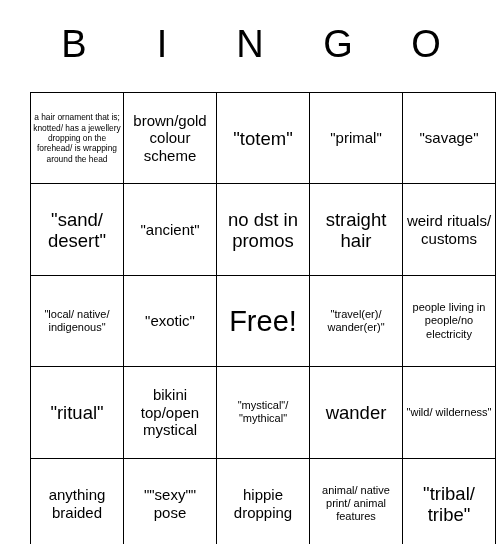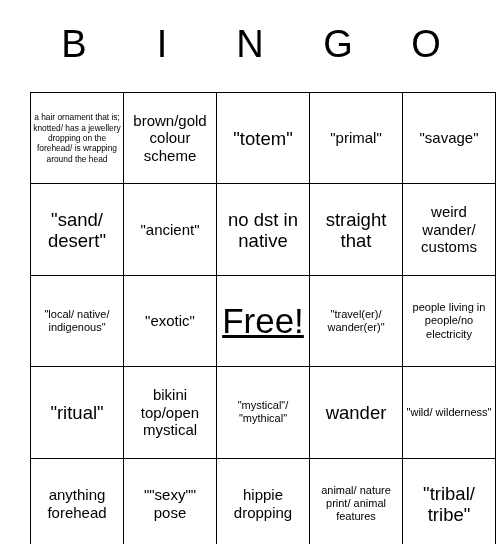--- a/index.html
+++ b/index.html
@@ -59,21 +59,21 @@
   .cell-inner {
     display: block;
     width: 100%;
     line-height: 1.12;
   }
   
   .fs-xs { font-size: 8.4px; line-height: 1.24; }
   .fs-s  { font-size: 11px;  line-height: 1.2; }
   .fs-m  { font-size: 15px;  line-height: 1.17; }
   .fs-l  { font-size: 18.5px; line-height: 1.14; }
-  .fs-free { font-size: 35px; line-height: 1.05; text-decoration: underline; }
+  .fs-free { font-size: 29px; line-height: 1.05; }
 </style>
 </head>
 <body>
 
 <div class="card">
 
   <div class="header-row">
     <div class="header-cell">B</div>
     <div class="header-cell">I</div>
     <div class="header-cell">N</div>
@@ -101,27 +101,27 @@
           </td>
       </tr>
       <tr>
         <td>
             <span class="cell-inner fs-l">"sand/ desert"</span>
           </td>
         <td>
             <span class="cell-inner fs-m">"ancient"</span>
           </td>
         <td>
-            <span class="cell-inner fs-l">no dst in native</span>
+            <span class="cell-inner fs-l">no dst in promos</span>
           </td>
         <td>
-            <span class="cell-inner fs-l">straight that</span>
+            <span class="cell-inner fs-l">straight hair</span>
           </td>
         <td>
-            <span class="cell-inner fs-m">weird wander/ customs</span>
+            <span class="cell-inner fs-m">weird rituals/ customs</span>
           </td>
       </tr>
       <tr>
         <td>
             <span class="cell-inner fs-s">"local/ native/ indigenous"</span>
           </td>
         <td>
             <span class="cell-inner fs-m">"exotic"</span>
           </td>
         <td>
@@ -146,30 +146,30 @@
           </td>
         <td>
             <span class="cell-inner fs-l">wander</span>
           </td>
         <td>
             <span class="cell-inner fs-s">"wild/ wilderness"</span>
           </td>
       </tr>
       <tr>
         <td>
-            <span class="cell-inner fs-m">anything forehead</span>
+            <span class="cell-inner fs-m">anything braided</span>
           </td>
         <td>
             <span class="cell-inner fs-m">""sexy"" pose</span>
           </td>
         <td>
             <span class="cell-inner fs-m">hippie dropping</span>
           </td>
         <td>
-            <span class="cell-inner fs-s">animal/ nature print/ animal features</span>
+            <span class="cell-inner fs-s">animal/ native print/ animal features</span>
           </td>
         <td>
             <span class="cell-inner fs-l">"tribal/ tribe"</span>
           </td>
       </tr>
     </tbody>
   </table>
 
 </div>
 

